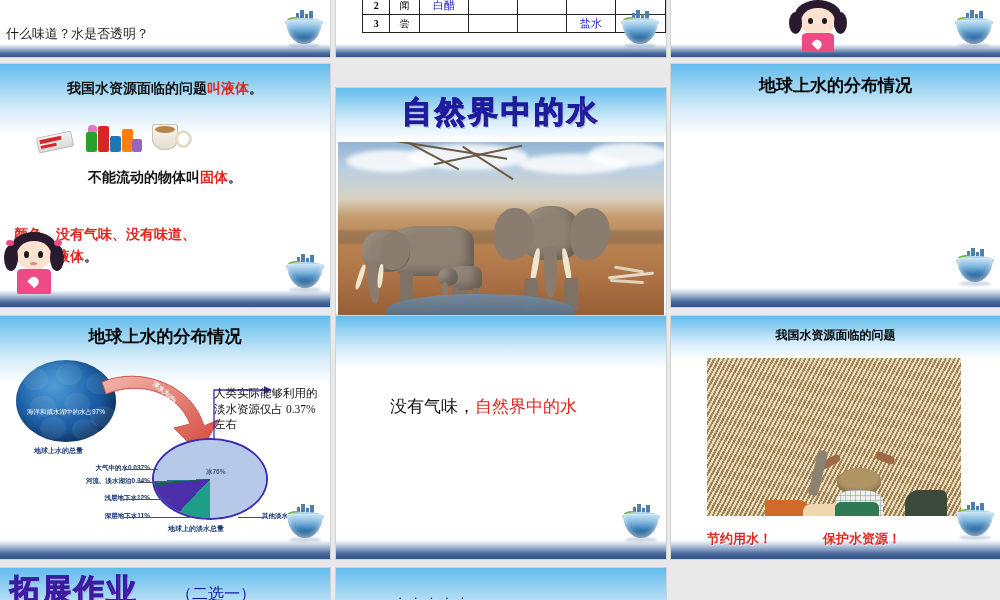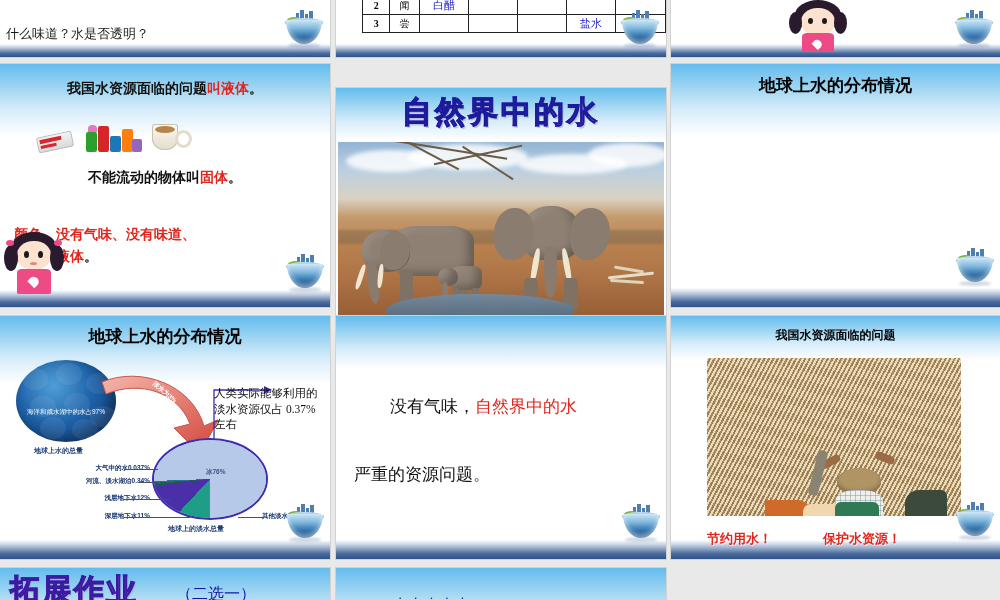--- a/index.html
+++ b/index.html
@@ -458,21 +458,20 @@
   </div>
 
   <div class="slide s8" style="left:336px;top:316px;width:330px;height:243px;">
     <div class="sky" style="height:22%;"></div>
     <div class="body-w" style="top:22%;bottom:8%;"></div>
     <div class="band" style="height:8%;"></div>
     <div class="content">
       <div class="etxt" style="left:54px;top:78px;">
         <span>没有气味，</span><span class="r">自然界中的水</span>
       </div>
-      <div class="etxt" style="left:18px;top:146px;">严重的资源问题。</div>
       <div class="logo" style="right:5px;bottom:18px;">
         <div class="city">
             <i style="left:0;width:3px;height:8px"></i>
             <i style="left:4px;width:4px;height:11px"></i>
             <i style="left:9px;width:3px;height:7px"></i>
             <i style="left:13px;width:4px;height:10px"></i>
           </div>
         <div class="grass"></div>
           <div class="rim"></div>
           <div class="bowl"></div>

